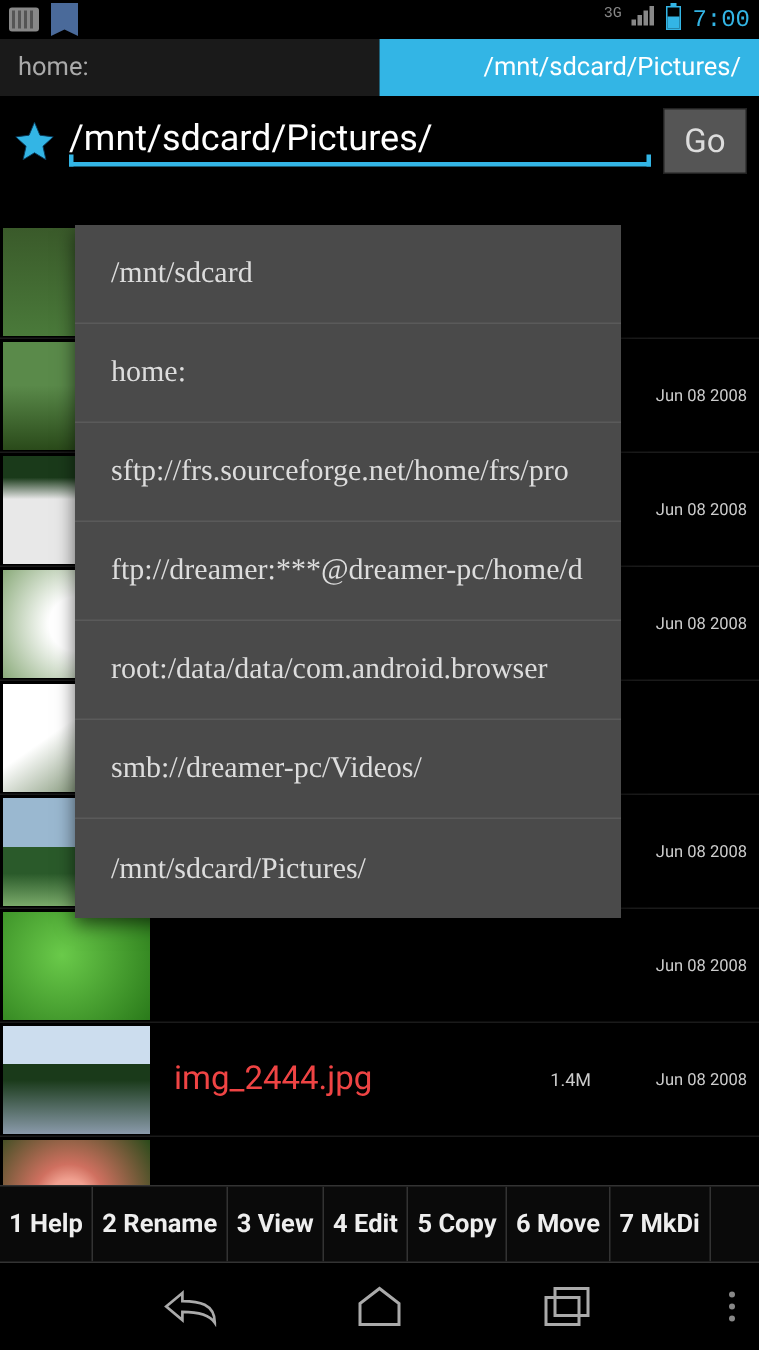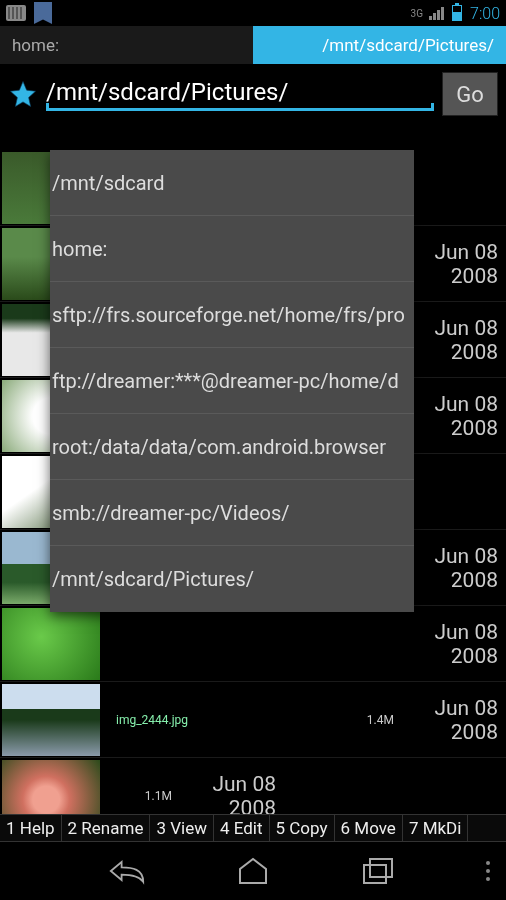--- a/index.html
+++ b/index.html
@@ -10,21 +10,21 @@
   overflow: hidden; position: relative;
 }
 
 
 .status-bar {
   height: 26px; background: #000;
   display: flex; align-items: center;
   padding: 0 6px; font-size: 16px;
 }
 .status-left { display: flex; gap: 8px; align-items: center; }
-.status-right { margin-left: auto; display: flex; align-items: center; gap: 4px; color: #33b5e5; }
+.status-right { margin-left: auto; display: flex; align-items: flex-start; gap: 4px; color: #33b5e5; font-family: Liberation Mono, monospace; }
 .kb-icon { width: 20px; height: 16px; background: #888; border-radius: 2px; position: relative; }
 .kb-icon::after { content: ""; position: absolute; inset: 2px; background: repeating-linear-gradient(90deg,#555 0 2px,#888 2px 4px); }
 .bm-icon { width: 18px; height: 22px; background: #4a6a9a; clip-path: polygon(0 0,100% 0,100% 100%,50% 80%,0 100%); }
 .sig-3g { font-size: 10px; color: #888; margin-right: 2px; }
 .sig-bars { display: flex; align-items: flex-end; gap: 1px; }
 .sig-bars span { width: 3px; background: #888; }
 .sig-bars span:nth-child(1){height:4px} .sig-bars span:nth-child(2){height:7px}
 .sig-bars span:nth-child(3){height:10px} .sig-bars span:nth-child(4){height:13px}
 .batt { width: 10px; height: 16px; border: 1px solid #33b5e5; position: relative; margin: 0 4px; }
 .batt::before { content:""; position:absolute; top:-3px; left:2px; width:4px; height:2px; background:#33b5e5; }
@@ -54,43 +54,43 @@
   align-items: center; justify-content: center;
 }
 
 
 .file-list { position: absolute; top: 150px; left: 0; right: 0; bottom: 98px; }
 .file-row {
   display: flex; align-items: center; height: 76px;
   border-bottom: 1px solid #1a1a1a; padding: 2px 8px 2px 2px;
 }
 .thumb { width: 98px; height: 72px; flex-shrink: 0; margin-right: 16px; }
-.fname { flex: 1; font-size: 12px; color: #86efac; }
+.fname { flex: 1; font-size: 22px; color: #ef4444; }
 .fsize { width: 56px; text-align: right; font-size: 12px; color: #ccc; }
-.fdate { width: 100px; text-align: right; font-size: 21px; color: #ccc; margin-left: 4px; }
+.fdate { width: 100px; text-align: right; font-size: 11px; color: #ccc; margin-left: 4px; }
 
 
 .dropdown {
   position: absolute; top: 150px; left: 50px; width: 364px;
   background: #4a4a4a; z-index: 10;
   box-shadow: 0 4px 12px rgba(0,0,0,0.6);
 }
 .dd-item {
   height: 66px; display: flex; align-items: center;
-  padding: 0 2px; font-size: 20px; color: #ddd;
+  padding: 0 24px; font-size: 20px; color: #ddd;
   border-bottom: 1px solid #5a5a5a;
-  white-space: nowrap; overflow: hidden;
+  white-space: nowrap; overflow: hidden; font-family: Liberation Serif, serif;
 }
 .dd-item:last-child { border-bottom: none; }
 
 
 .toolbar {
-  position: absolute; bottom: 58px; left: 0; right: 0; height: 28px;
+  position: absolute; bottom: 58px; left: 0; right: 0; height: 52px;
   display: flex; background: #0a0a0a; border-top: 1px solid #333;
-  border-bottom: 1px solid #333; overflow: hidden;
+  border-bottom: 1px solid #333; overflow: hidden; font-weight: bold;
 }
 .tool-btn {
   flex-shrink: 0; padding: 0 6px; font-size: 17px; color: #eee;
   display: flex; align-items: center; white-space: nowrap;
   border-right: 1px solid #333;
 }
 
 
 .nav-bar {
   position: absolute; bottom: 0; left: 0; right: 0; height: 58px;

